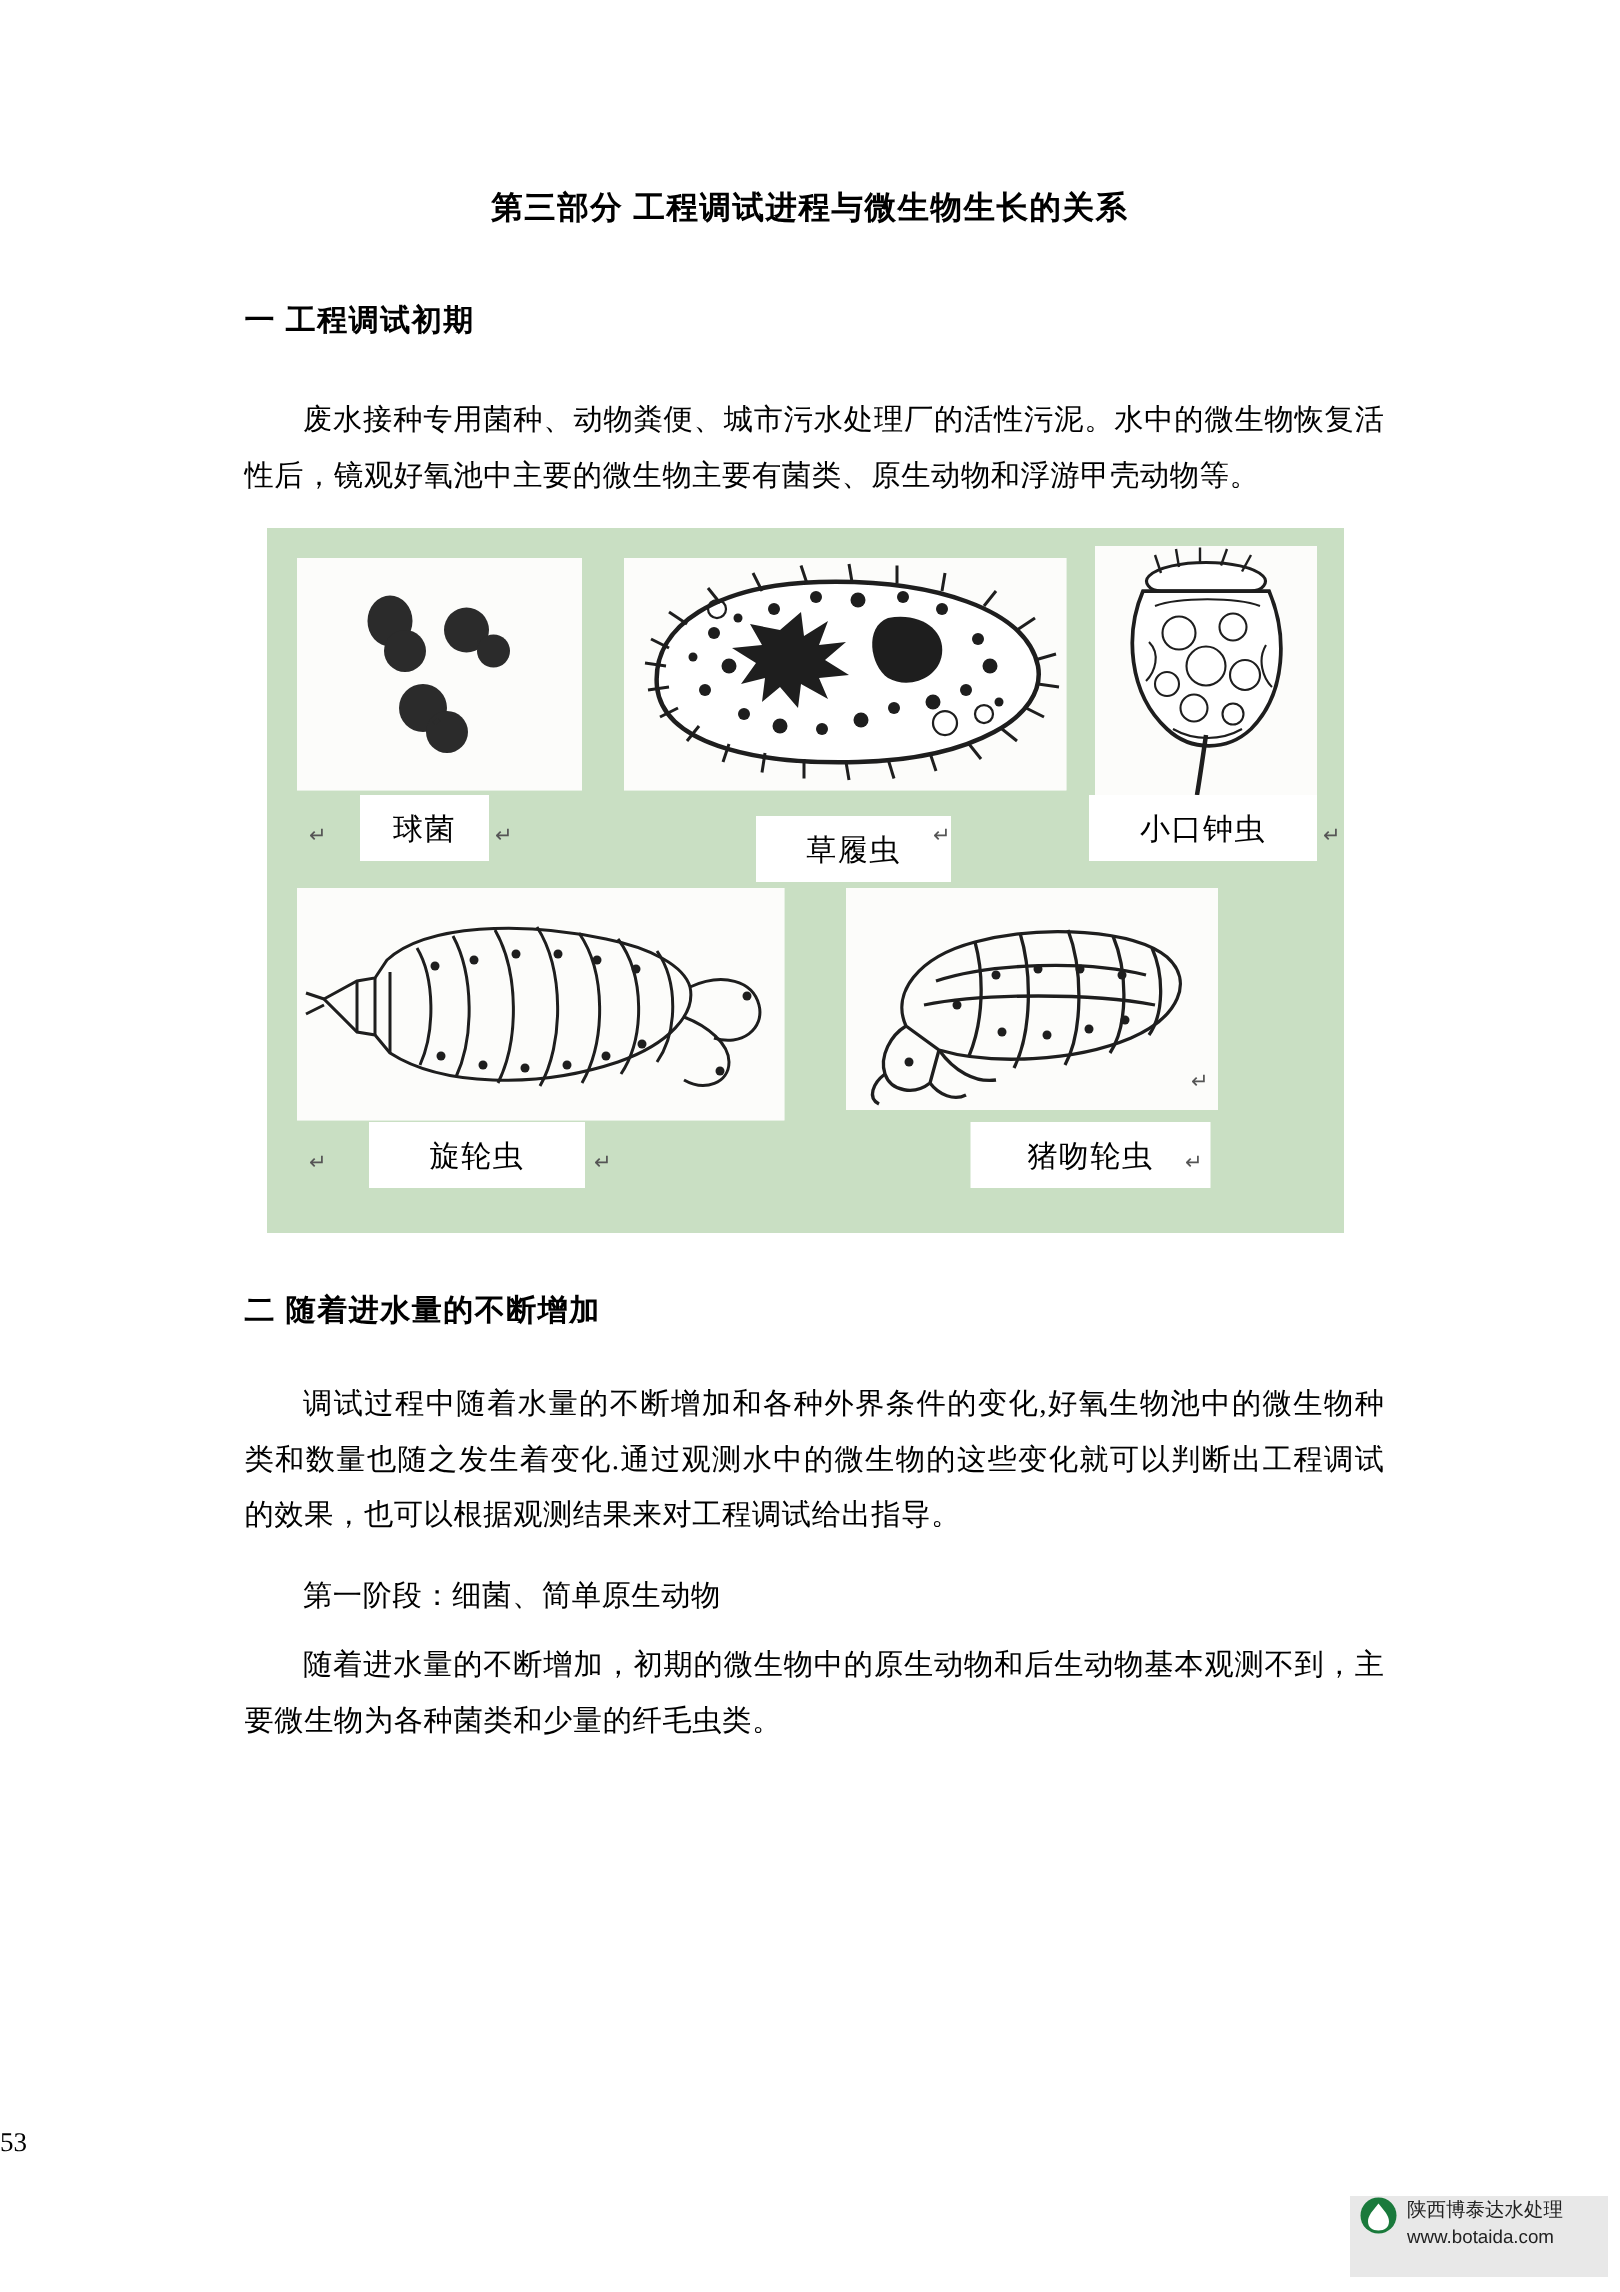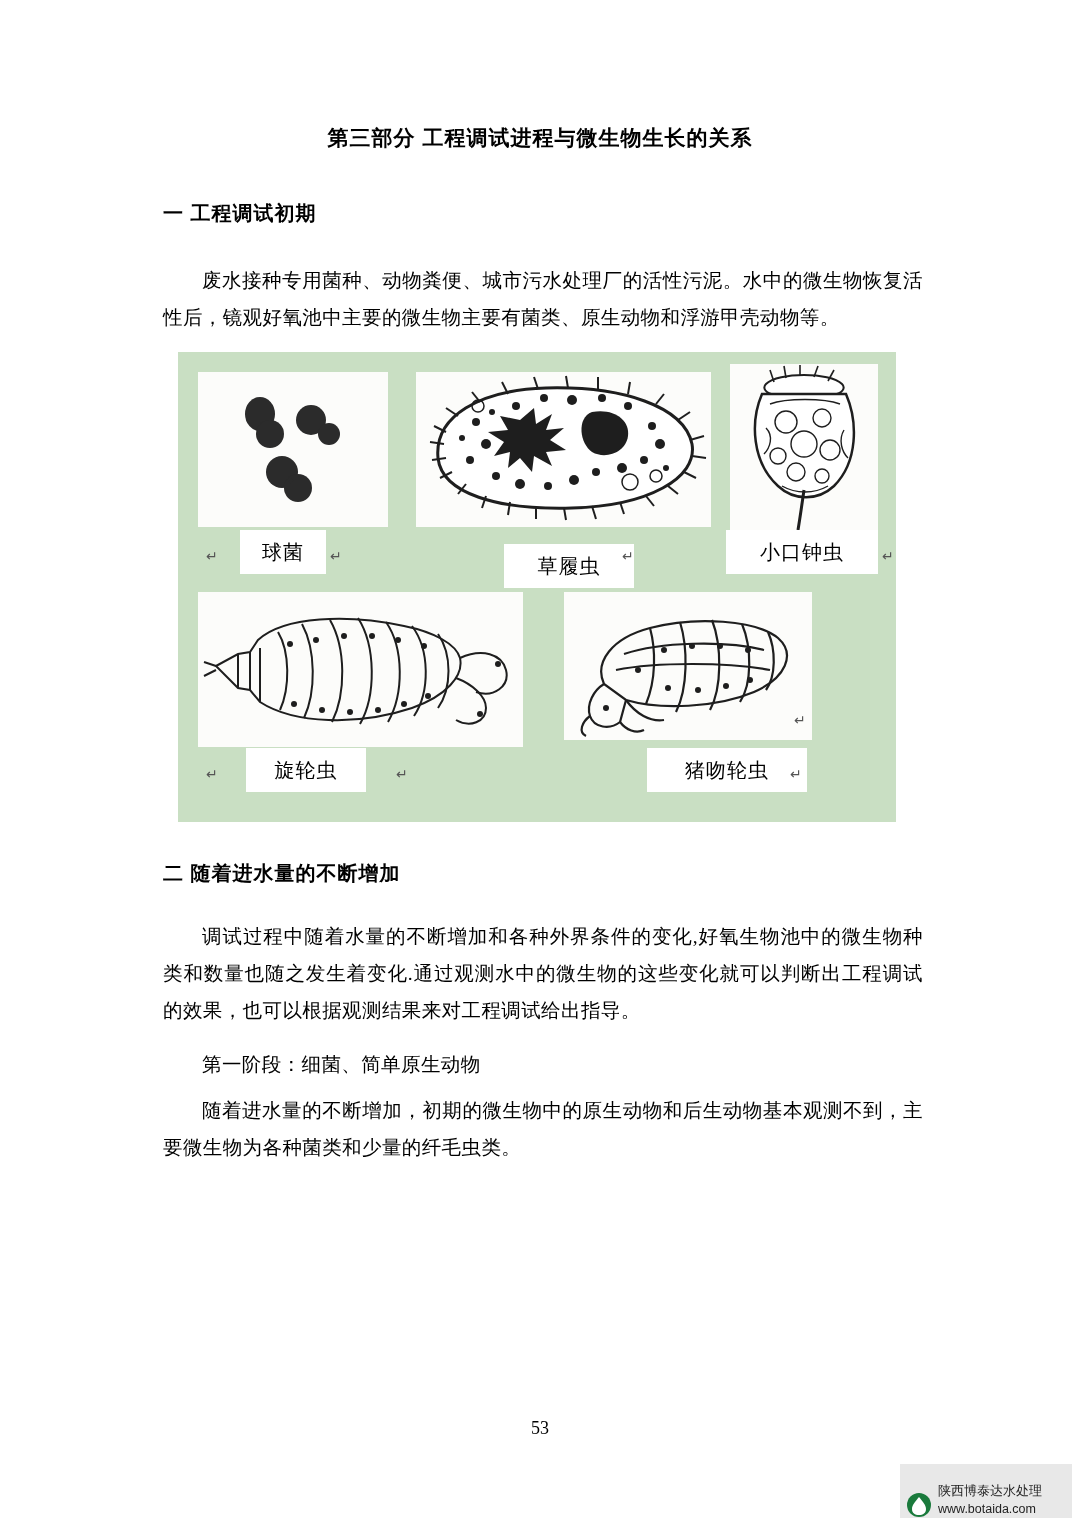--- a/index.html
+++ b/index.html
@@ -93,40 +93,39 @@
   
   #thumb-cocci   { left: 20px;  top: 20px;  width: 190px; height: 155px; }
   #thumb-param   { left: 238px; top: 20px;  width: 295px; height: 155px; }
   #thumb-vort    { left: 552px; top: 12px;  width: 148px; height: 168px; }
   #thumb-rotif   { left: 20px;  top: 240px; width: 325px; height: 155px; }
   #thumb-pig     { left: 386px; top: 240px; width: 248px; height: 148px; }
 
   #cap-cocci { left: 62px;  top: 178px; width: 86px; height: 44px; }
   #cap-param { left: 326px; top: 192px; width: 130px; height: 44px; }
   #cap-vort  { left: 548px; top: 178px; width: 152px; height: 44px; }
-  #cap-rotif { left: 68px;  top: 396px; width: 120px; height: 44px; }
+  #cap-rotif { left: 68px;  top: 396px; width: 144px; height: 44px; }
   #cap-pig   { left: 450px; top: 396px; width: 160px; height: 44px; margin-left: 19px; }
 
   .page-number {
     position: absolute;
     top: 1418px;
     left: 0;
     width: 100%;
-    text-align: center;
     font-size: 18px;
   }
   .watermark {
     position: absolute;
     right: 8px;
     bottom: 10px;
     width: 172px;
     height: 54px;
     background: #e8e8e8;
     display: flex;
-    align-items: flex-end;
+    align-items: flex-start;
     font-family: "Liberation Sans", sans-serif;
     margin-left: 12px;
   }
   .wm-logo {
     width: 26px; height: 26px;
     margin: 0 6px 0 6px;
     flex: 0 0 auto;
   }
   .wm-text {
     font-size: 13px;

